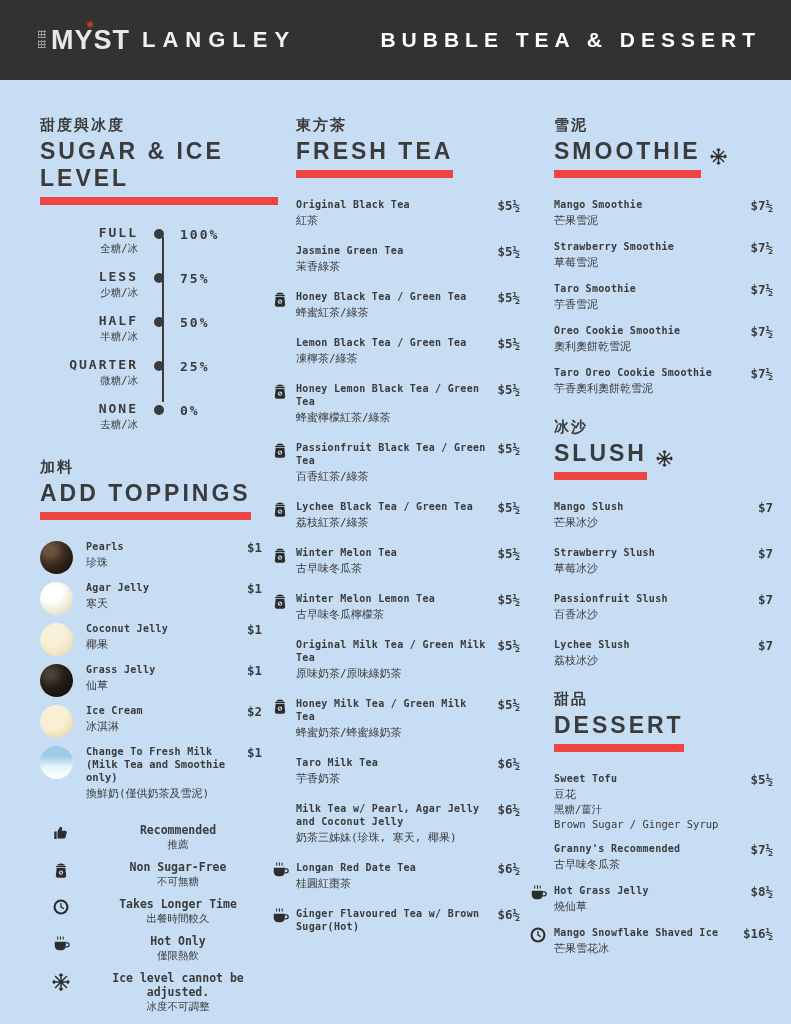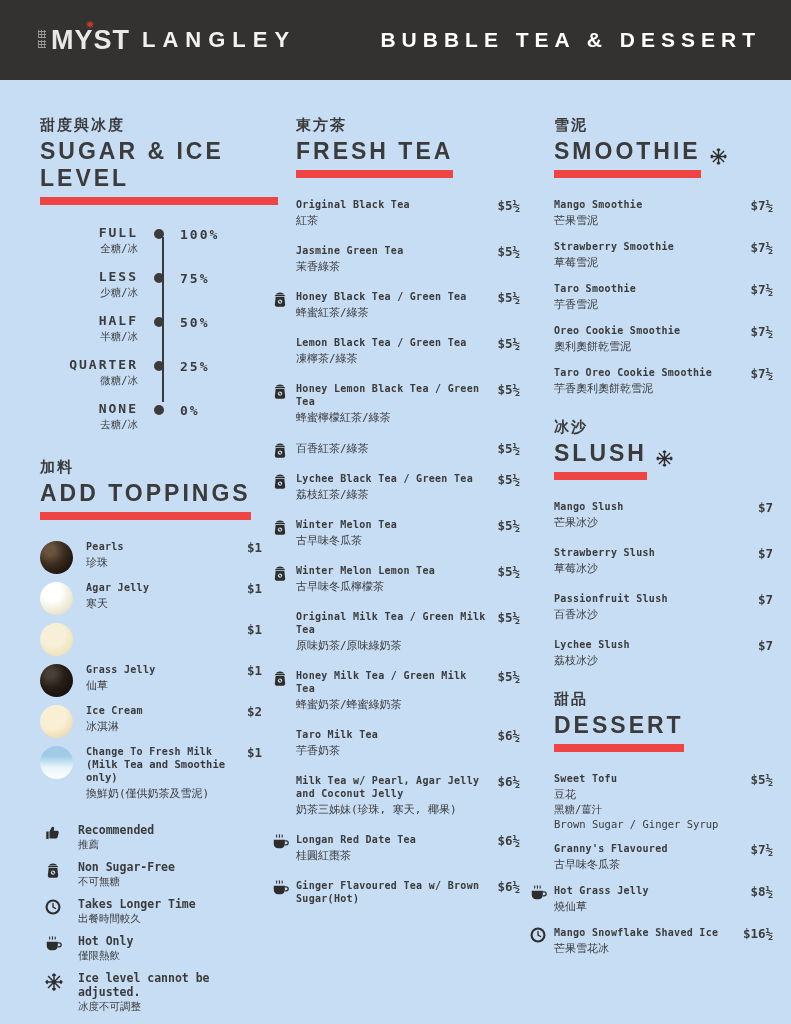--- a/index.html
+++ b/index.html
@@ -67,21 +67,21 @@
   .topping-row { display:flex; gap:13px; margin-bottom:7px; position:relative; padding-right:44px; }
   .thumb { width:33px; height:33px; border-radius:50%; flex:0 0 33px; margin-top:1px; }
   .thumb-pearls   { background:radial-gradient(circle at 30% 28%, #6b543f 0 14%, #3a2b1e 45%, #17100b 85%); }
   .thumb-agar     { background:radial-gradient(circle at 35% 30%, #ffffff 0 30%, #f0ecd9 60%, #d8d2ae 100%); }
   .thumb-coconut  { background:radial-gradient(circle at 40% 35%, #f7efd7 0 40%, #e9d9a6 100%); }
   .thumb-grass    { background:radial-gradient(circle at 32% 30%, #4a4036 0 12%, #241d15 45%, #0e0a07 100%); }
   .thumb-icecream { background:radial-gradient(circle at 38% 32%, #f8efd4 0 45%, #e2cd9c 100%); }
   .thumb-milk     { background:linear-gradient(180deg,#9fcbe6 0 30%, #e8f5fb 65%, #ffffff 100%); }
   
   .legend { margin:4px 0 28px 4px; }
-  .legend-row { display:grid; grid-template-columns:34px auto; align-items:start; margin-bottom:8px; }
+  .legend-row { display:grid; grid-template-columns:34px auto; align-items:start; margin-bottom:8px;text-align:center; }
   .legend-icon { padding-top:1px; }
   .legend-en { font-size:11.5px; font-weight:bold; }
   .legend-cn { font-size:10.5px; margin-top:1px; }
   
   .mi { position:relative; padding-right:46px; margin-bottom:16px; }
   .mi-icon { position:absolute; left:-25px; top:0; }
   .mi-name { font-size:10px; font-weight:bold; line-height:1.3; letter-spacing:0.3px; }
   .mi-note { font-size:10.5px; font-weight:bold; line-height:1.25; }
   .mi-cn { font-size:11px; margin-top:2px; }
   .mi-sub { font-size:10.5px; margin-top:1px; }
@@ -199,20 +199,25 @@
             <div>
               <div class="mi-name">Agar Jelly</div>
 
               <div class="mi-cn">寒天</div>
             </div>
             <div class="mi-price">$1</div>
           </div>
 
           <div class="topping-row">
             <div class="thumb thumb-coconut"></div>
+            <div>
+              <div class="mi-name">Coconut Jelly</div>
+
+              <div class="mi-cn">椰果</div>
+            </div>
             <div class="mi-price">$1</div>
           </div>
 
           <div class="topping-row">
             <div class="thumb thumb-grass"></div>
             <div>
               <div class="mi-name">Grass Jelly</div>
 
               <div class="mi-cn">仙草</div>
             </div>
@@ -364,20 +369,21 @@
 
           <div class="mi">
             <span class="mi-icon"><svg width="18" height="19" viewBox="0 0 24 24">
                 <path fill="#2e2d2c" d="M12 2.5c-3 0-5.2 1.3-5.4 2.9h10.8C17.2 3.8 15 2.5 12 2.5z"></path>
                 <rect x="5.4" y="6" width="13.2" height="1.8" rx="0.9" fill="#2e2d2c"></rect>
                 <path fill="#2e2d2c" d="M6.2 8.8h11.6l1.1 9.9c.2 1.5-1 2.8-2.5 2.8H7.6c-1.5 0-2.7-1.3-2.5-2.8z"></path>
                 <circle cx="12" cy="14.8" r="2.9" fill="#c6ddf4"></circle>
                 <path d="M10.2 13l3.6 3.6" stroke="#2e2d2c" stroke-width="1.2"></path>
                 <circle cx="12" cy="14.8" r="1.1" fill="#2e2d2c"></circle>
               </svg></span>
+            <div class="mi-name">Passionfruit Black Tea / Green Tea</div>
             <div class="mi-cn">百香紅茶/綠茶</div>
             <div class="mi-price">$5½</div>
           </div>
 
           <div class="mi">
             <span class="mi-icon"><svg width="18" height="19" viewBox="0 0 24 24">
                 <path fill="#2e2d2c" d="M12 2.5c-3 0-5.2 1.3-5.4 2.9h10.8C17.2 3.8 15 2.5 12 2.5z"></path>
                 <rect x="5.4" y="6" width="13.2" height="1.8" rx="0.9" fill="#2e2d2c"></rect>
                 <path fill="#2e2d2c" d="M6.2 8.8h11.6l1.1 9.9c.2 1.5-1 2.8-2.5 2.8H7.6c-1.5 0-2.7-1.3-2.5-2.8z"></path>
                 <circle cx="12" cy="14.8" r="2.9" fill="#c6ddf4"></circle>
@@ -573,21 +579,21 @@
 
             <div class="mi-name">Sweet Tofu</div>
             <div class="mi-cn">豆花</div>
             <div class="mi-sub">黑糖/薑汁</div>
             <div class="mi-sub">Brown Sugar / Ginger Syrup</div>
             <div class="mi-price">$5½</div>
           </div>
 
           <div class="mi">
 
-            <div class="mi-name">Granny's Flavoured</div>
+            <div class="mi-name">Granny's Recommended</div>
             <div class="mi-cn">古早味冬瓜茶</div>
 
             <div class="mi-price">$7½</div>
           </div>
 
           <div class="mi">
             <span class="mi-icon"><svg width="19" height="19" viewBox="0 0 24 24">
                 <path d="M7 2.6c.5 1 .5 1.6 0 2.6M10.5 2.2c.5 1.2.5 2 0 3.2M14 2.6c.5 1 .5 1.6 0 2.6" stroke="#2e2d2c" stroke-width="1.4" fill="none" stroke-linecap="round"></path>
                 <path fill="#2e2d2c" d="M3.5 8.5h14v5.5c0 3-2.4 5.4-5.4 5.4H8.9c-3 0-5.4-2.4-5.4-5.4z"></path>
                 <path d="M17.5 9.8h1.6a2.6 2.6 0 0 1 0 5.2h-1.6" stroke="#2e2d2c" stroke-width="1.6" fill="none"></path>

